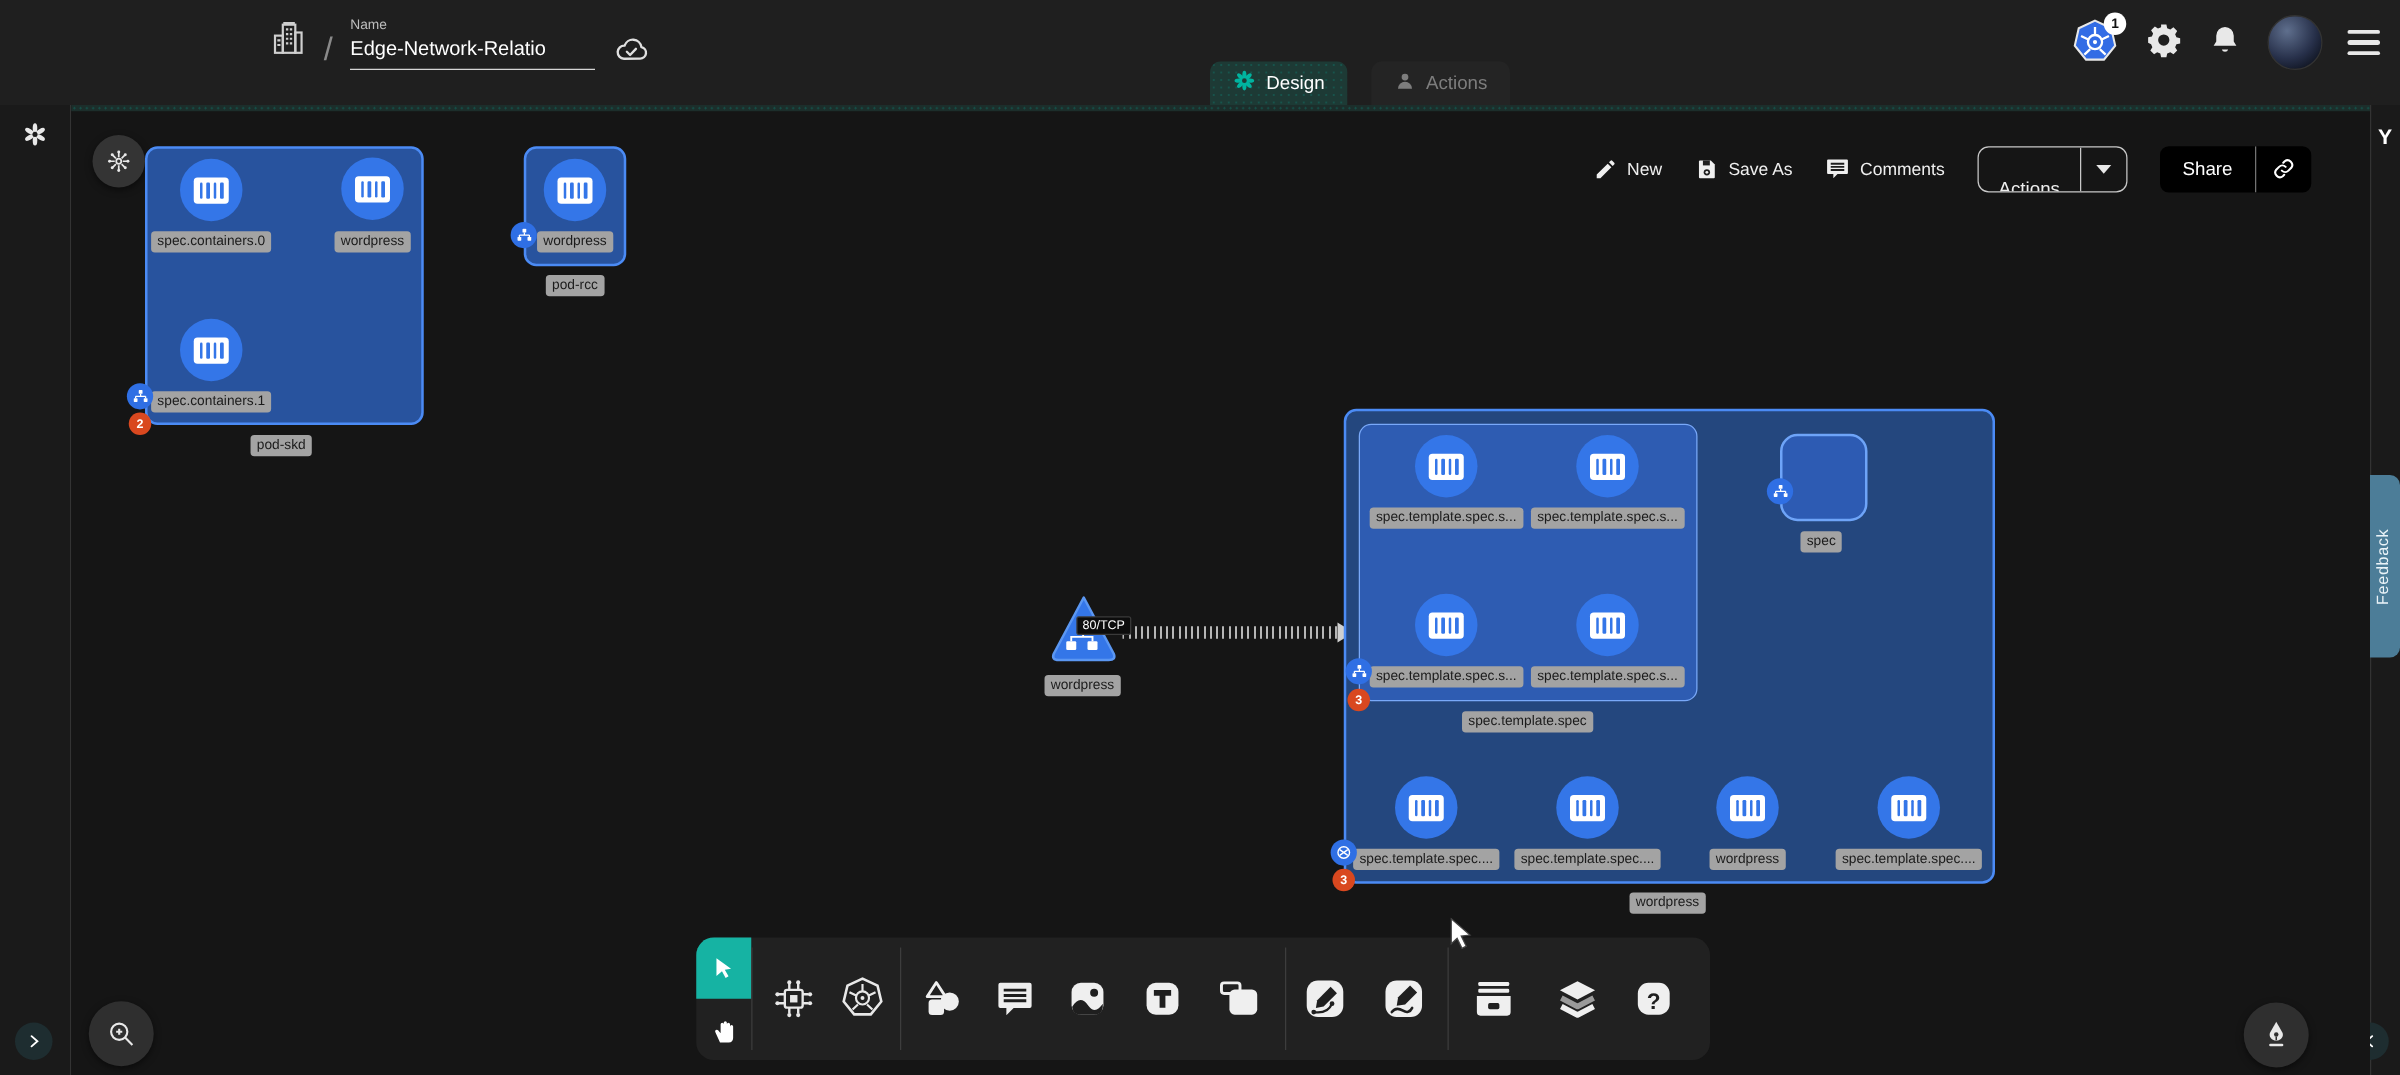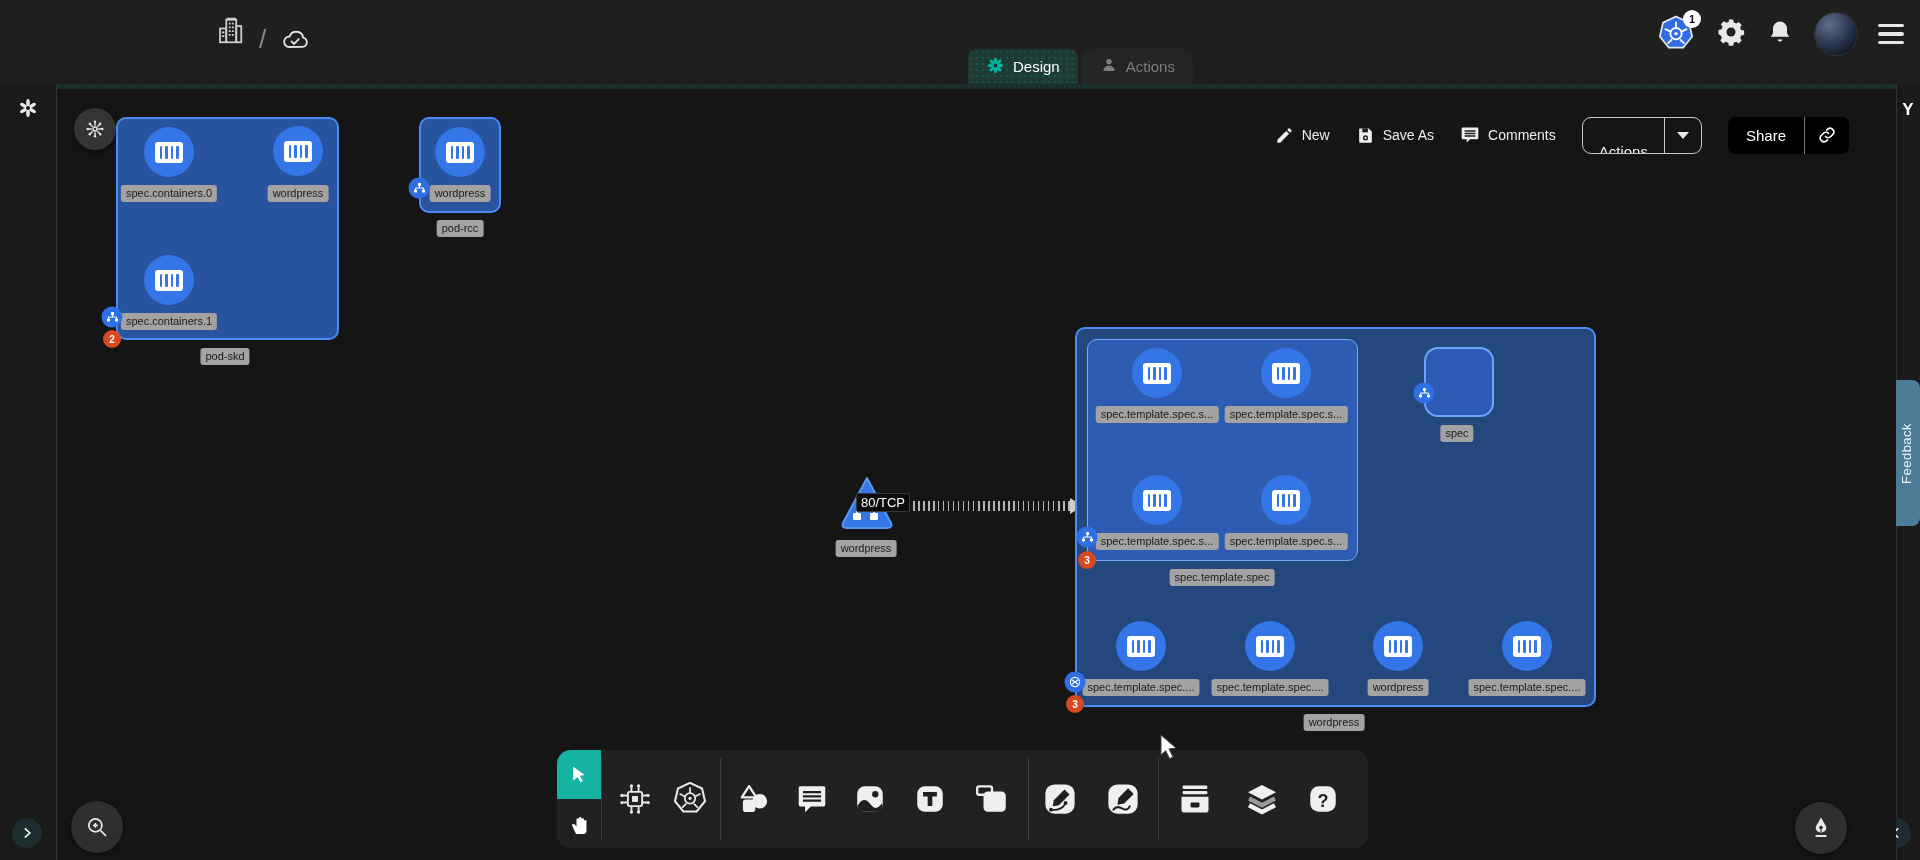--- a/index.html
+++ b/index.html
@@ -8,21 +8,21 @@
 
   
   #header{position:absolute;left:0;top:0;width:1920px;height:84px;background:#1f1f1f;}
   .brandwrap{position:absolute;left:16px;top:10px;display:flex;align-items:center;gap:10px;}
   .brand{font-size:27px;font-weight:bold;letter-spacing:3px;color:#fff;}
   .crumb{position:absolute;left:215px;top:14px;display:flex;align-items:flex-start;gap:14px;}
   .slash{font-size:26px;color:#8a8a8a;margin-top:10px;}
   .namefield .lbl{font-size:11px;color:#bdbdbd;margin-bottom:3px;}
   .namefield input{width:196px;background:transparent;border:none;outline:none;border-bottom:1px solid #d6d6d6;color:#fff;font-size:16px;padding:2px 0 6px 0;}
   .cloudic{margin-top:12px;}
-  #tabs{position:absolute;left:968px;bottom:0;display:flex;align-items:flex-end;gap:4px;}
+  #tabs{position:absolute;left:968px;bottom:0;display:flex;align-items:flex-end;gap:19px;}
   .tab{height:35px;display:flex;align-items:center;gap:8px;padding:0 18px;border-radius:9px 9px 0 0;font-size:15px;cursor:pointer;}
   .tab.active{background:#1d3a35;color:#fff;background-image:radial-gradient(rgba(0,179,159,.22) 1px,transparent 1px);background-size:6px 6px;}
   .tab.inactive{background:#242424;color:#7d7d7d;}
   #hdr-right{position:absolute;right:16px;top:10px;height:48px;display:flex;align-items:center;gap:20px;}
   .k8swrap{position:relative;width:40px;height:40px;}
   .k8sbadge{position:absolute;right:-5px;top:-4px;width:18px;height:18px;border-radius:50%;background:#fff;color:#111;font-size:11px;font-weight:bold;display:flex;align-items:center;justify-content:center;}
   .avatar{width:44px;height:44px;border-radius:50%;background:radial-gradient(circle at 35% 28%,#5f6f8d,#27304a 55%,#0a0e18 90%);border:1px solid #333;}
   .burger{display:flex;flex-direction:column;gap:5px;}
   .burger i{width:26px;height:3.2px;background:#e8e8e8;border-radius:2px;}
 
@@ -53,21 +53,21 @@
   
   .kgroup{position:absolute;border:2px solid #4b8bf5;border-radius:10px;}
   .circle-node{position:absolute;width:50px;height:50px;border-radius:50%;background:#3476e8;display:flex;align-items:center;justify-content:center;}
   .cglyph{width:28px;height:21px;background:#fff;border-radius:3px;display:flex;align-items:center;justify-content:center;gap:3px;}
   .cglyph i{width:2.5px;height:13px;background:#3476e8;border-radius:1px;}
   .chip{position:absolute;transform:translateX(-50%);background:#a3a3a3;color:#1b1b1b;font-size:11px;line-height:15px;padding:1px 5px;border-radius:3px;white-space:nowrap;}
   .badge-blue{position:absolute;width:21px;height:21px;border-radius:50%;background:#2f6fe4;display:flex;align-items:center;justify-content:center;transform:translate(-50%,-50%);}
   .badge-red{position:absolute;width:18px;height:18px;border-radius:50%;background:#d9481f;color:#fff;font-size:10px;font-weight:bold;display:flex;align-items:center;justify-content:center;transform:translate(-50%,-50%);}
   .edge-band{position:absolute;height:10px;background:repeating-linear-gradient(90deg,#b5b5b5 0 1.5px,transparent 1.5px 5px);}
   .edge-arrow{position:absolute;right:-13px;top:-3px;width:0;height:0;border-top:8px solid transparent;border-bottom:8px solid transparent;border-left:13px solid #cfcfcf;}
-  .portchip{position:absolute;transform:translateX(-50%);background:#0c0c0c;color:#fff;font-size:13px;padding:1px 4px;border-radius:2px;border:1px solid #3a3a3a;white-space:nowrap;}
+  .portchip{position:absolute;transform:translateX(-50%);background:#0c0c0c;color:#fff;font-size:10px;padding:1px 4px;border-radius:2px;border:1px solid #3a3a3a;white-space:nowrap;}
 
   
   .float-btn{position:absolute;border-radius:50%;background:#2f2f2f;display:flex;align-items:center;justify-content:center;box-shadow:0 2px 6px rgba(0,0,0,.5);}
 
   
   #toolbar{position:absolute;left:500px;top:666px;width:811px;height:98px;background:#212121;border-radius:14px;}
   .tool{position:absolute;transform:translate(-50%,-50%);display:flex;align-items:center;justify-content:center;cursor:pointer;}
   #tool-select{position:absolute;left:0;top:0;width:44px;height:49px;background:#16b3a3;border-radius:14px 0 0 0;display:flex;align-items:center;justify-content:center;}
   #tool-pan{position:absolute;left:0;top:49px;width:44px;height:49px;border-radius:0 0 0 14px;display:flex;align-items:center;justify-content:center;}
   .tdiv{position:absolute;top:8px;bottom:8px;width:1px;background:#3d3d3d;}
@@ -83,20 +83,24 @@
       <span>
         <svg width="30" height="34" viewBox="0 0 24 24" fill="none" stroke="#cfcfcf" stroke-width="1.4">
           <rect x="9" y="3" width="8" height="18"></rect>
             <rect x="4" y="10" width="5" height="11"></rect>
             <rect x="17" y="8" width="4" height="13"></rect>
           <path d="M11 6h1.5M13.5 6h1.5M11 9h1.5M13.5 9h1.5M11 12h1.5M13.5 12h1.5M11 15h1.5M13.5 15h1.5M5.5 13h2M5.5 16h2"></path>
           <path d="M10 3v-1h6v1"></path>
         </svg>
       </span>
       <span class="slash">/</span>
+      <div class="namefield">
+        <div class="lbl">Name</div>
+        <input value="Edge-Network-Relatio" style="">
+      </div>
       <span class="cloudic">
         <svg width="30" height="28" viewBox="0 0 24 24" fill="none" stroke="#e0e0e0" stroke-width="1.6">
           <path d="M7 18a4.5 4.5 0 1 1 .4-9A6 6 0 0 1 19 10a4 4 0 0 1-1 7.9z"></path>
           <path d="M9 13.2l2.2 2.2 4-4.2" stroke-linecap="round" stroke-linejoin="round"></path>
         </svg>
       </span>
     </div>
 
     <div id="tabs">
       <div class="tab active">

